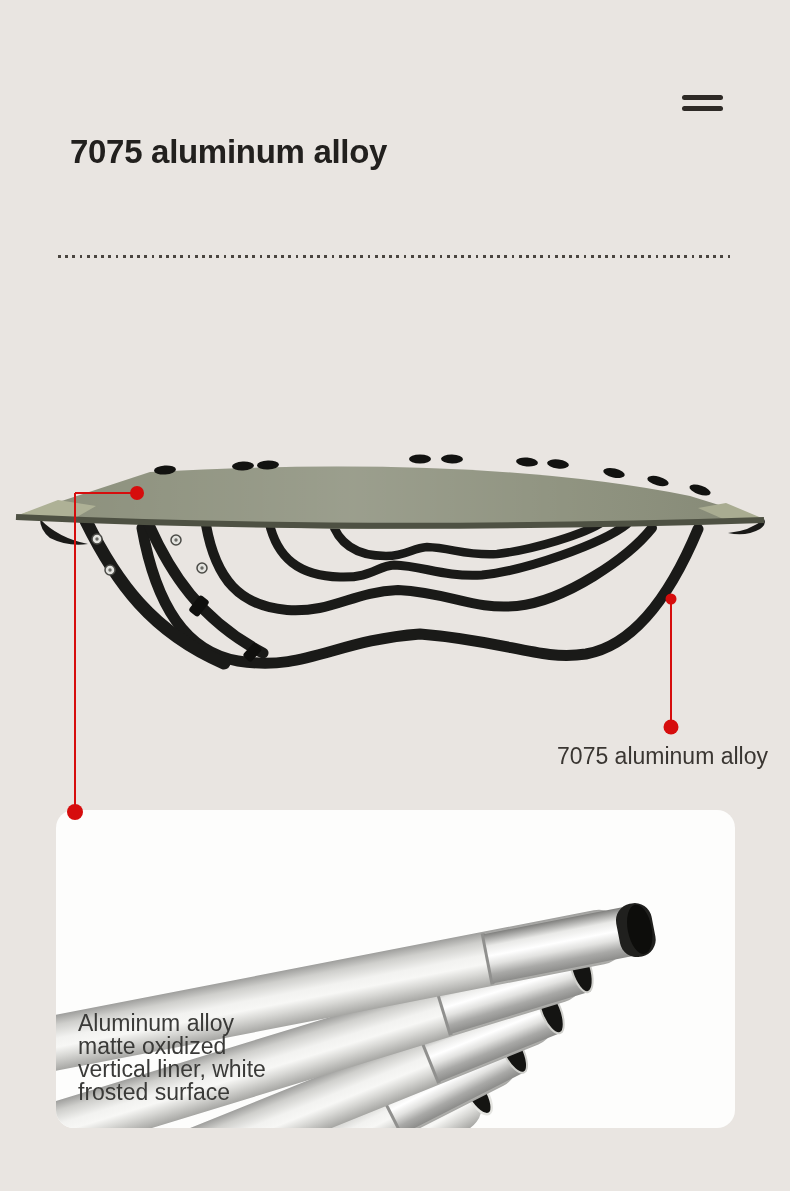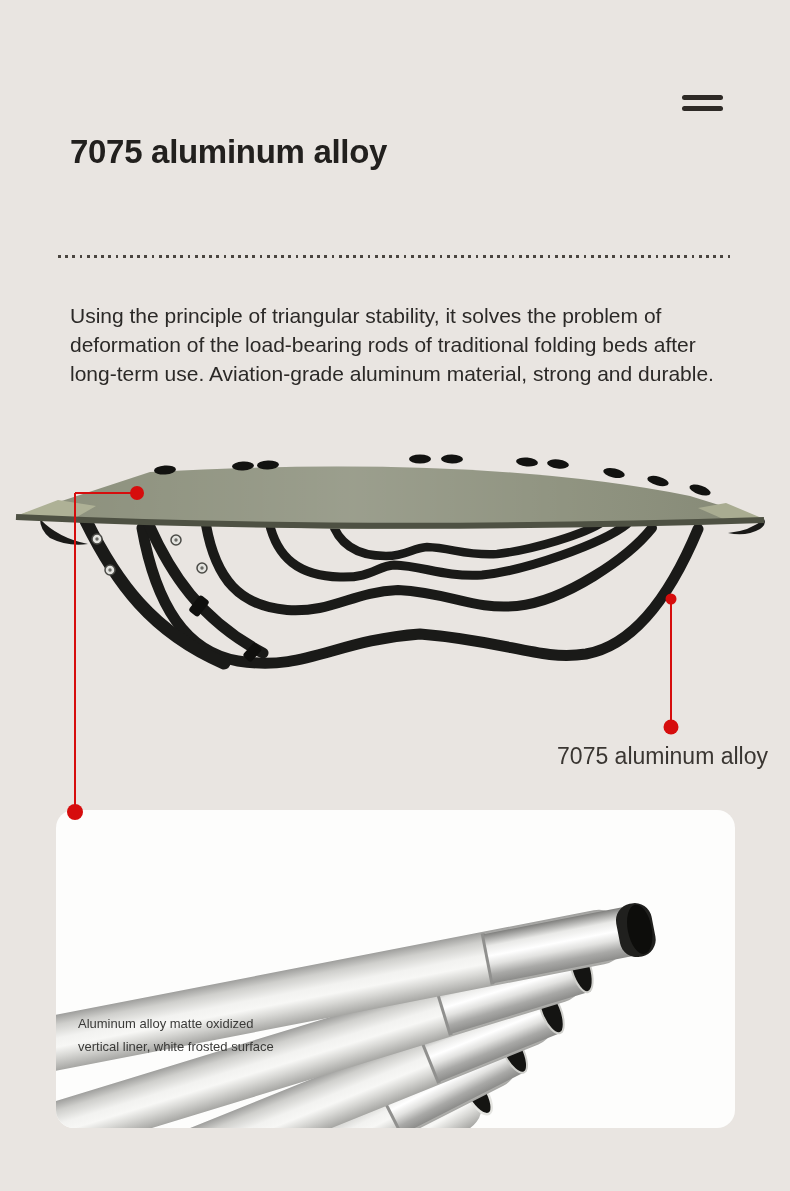--- a/index.html
+++ b/index.html
@@ -39,40 +39,39 @@
     text-align:right;font-size:23px;color:#3a3632;z-index:4;white-space:nowrap;
   }
   
   .poles-photo{
     position:absolute;left:56px;top:810px;width:679px;height:318px;
     background:#fdfdfc;border-radius:18px;overflow:hidden;z-index:1;
   }
   .poles-svg{position:absolute;left:0;top:0;}
   .poles-caption{
     position:absolute;left:78px;top:1012px;width:208px;
-    font-size:13px;line-height:23px;color:#3a3a38;z-index:4;
+    font-size:23px;line-height:23px;color:#3a3a38;z-index:4;
   }
 </style>
 </head>
 <body>
 
 <div class="page">
 
   <div class="menu-icon">
     <span class="bar b1"></span>
     <span class="bar b2"></span>
   </div>
 
   <div class="title">
     <div>7075 aluminum alloy</div>
   </div>
 
   <div class="dotted-rule"></div>
 
-  <p class="desc">Using the principle of triangular stability, it solves the problem of deformation of the load-bearing rods of traditional folding beds after long-term use. Aviation-grade aluminum material, strong and durable.</p>
 
   <svg class="bed-svg" viewBox="0 0 790 1191">
     <defs>
       <linearGradient id="fabSheen" x1="0" y1="0" x2="1" y2="0">
         <stop offset="0" stop-color="#ffffff" stop-opacity="0"></stop>
         <stop offset="0.45" stop-color="#ffffff" stop-opacity="0.14"></stop>
         <stop offset="0.75" stop-color="#ffffff" stop-opacity="0.04"></stop>
         <stop offset="1" stop-color="#000000" stop-opacity="0.05"></stop>
       </linearGradient>
     </defs>

